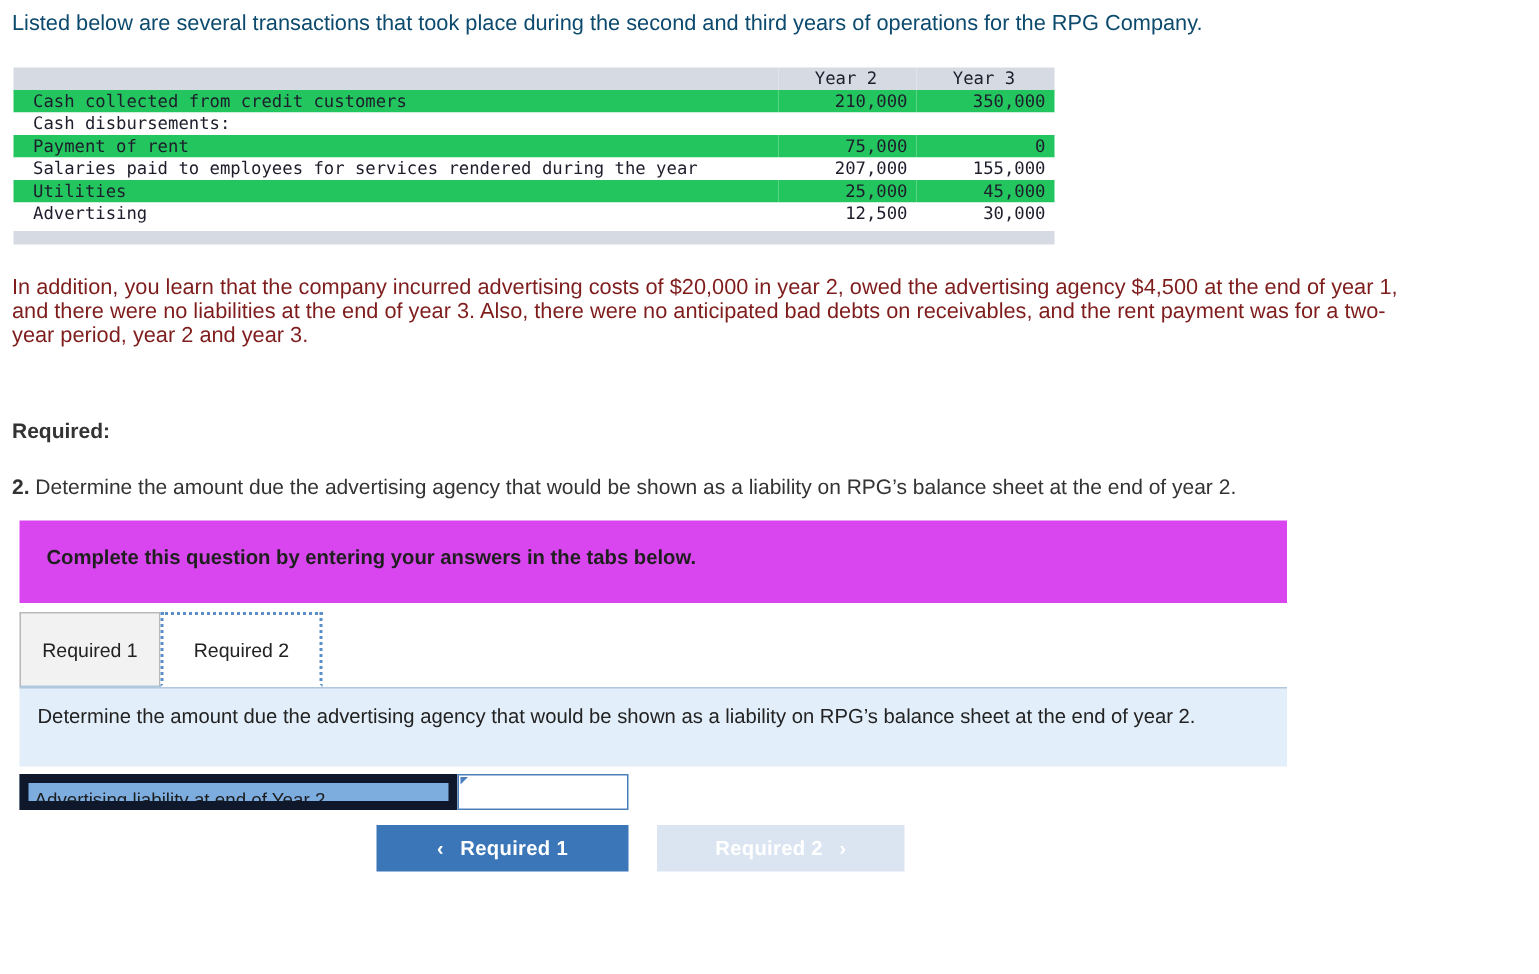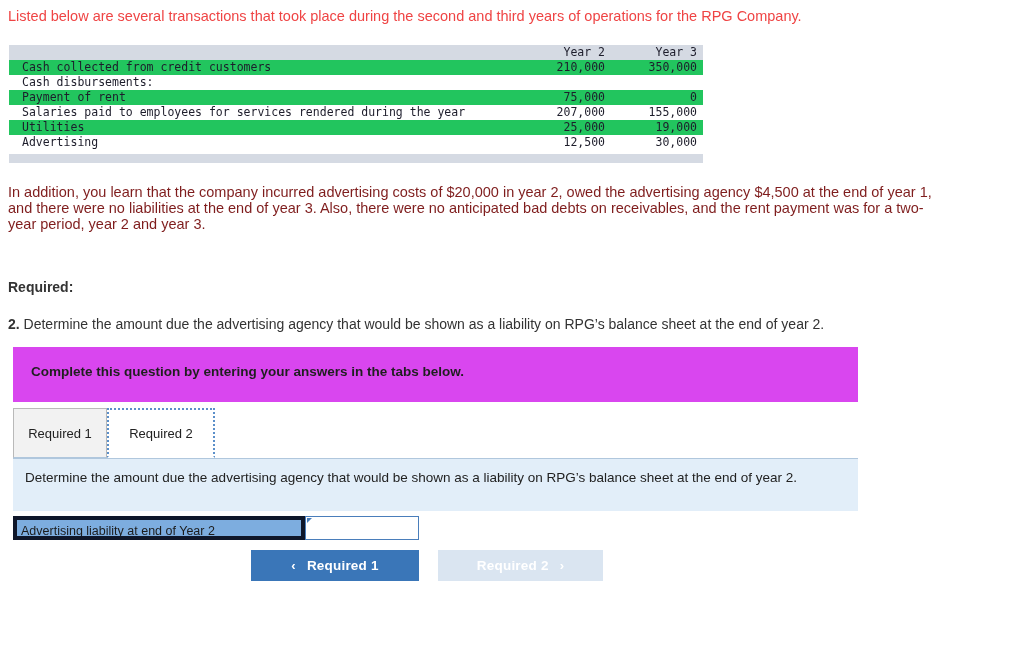--- a/index.html
+++ b/index.html
@@ -17,21 +17,21 @@
   }
 
   
   .intro {
     position: absolute;
     left: 8px;
     top: 6px;
     width: 1000px;
     font-size: 14.5px;
     line-height: 20px;
-    color: #ef4444;
+    color: #0c4a6e;
   }
 
   
   .data-table-wrap {
     position: absolute;
     left: 9px;
     top: 45px;
     width: 694px;
   }
   table.data-table {
@@ -44,21 +44,21 @@
   table.data-table th,
   table.data-table td {
     padding: 0 4px;
     height: 15px;
     line-height: 15px;
     font-weight: normal;
     white-space: nowrap;
   }
   table.data-table thead th {
     background: #d5dae3;
-    text-align: right;
+    text-align: center;
   }
   table.data-table thead th.lbl {
     text-align: left;
   }
   table.data-table tbody tr.odd td {
     background: #ffffff;
   }
   table.data-table tbody tr.even td {
     background: #22c55e;
   }
@@ -196,21 +196,21 @@
     top: 516px;
     height: 24px;
   }
   .answer-label {
     position: absolute;
     left: 0;
     top: 0;
     width: 292px;
     height: 24px;
     background: #7daddf;
-    border: 4px solid #0f172a;
+    border: 6px solid #0f172a;
     box-sizing: border-box;
     font-size: 12.5px;
     color: #1c1c1c;
     line-height: 22px;
     padding-left: 4px;
     white-space: nowrap;
     overflow: hidden;
   }
   .answer-input-cell {
     position: absolute;
@@ -320,21 +320,21 @@
         <td class="num">0</td>
       </tr>
       <tr class="odd">
         <td class="lbl">Salaries paid to employees for services rendered during the year</td>
         <td class="num">207,000</td>
         <td class="num">155,000</td>
       </tr>
       <tr class="even">
         <td class="lbl">Utilities</td>
         <td class="num">25,000</td>
-        <td class="num">19,000</td>
+        <td class="num">45,000</td>
       </tr>
       <tr class="odd">
         <td class="lbl">Advertising</td>
         <td class="num">12,500</td>
         <td class="num">30,000</td>
       </tr>
     </tbody>
   </table>
   <div class="table-footer-bar"></div>
 </div>

